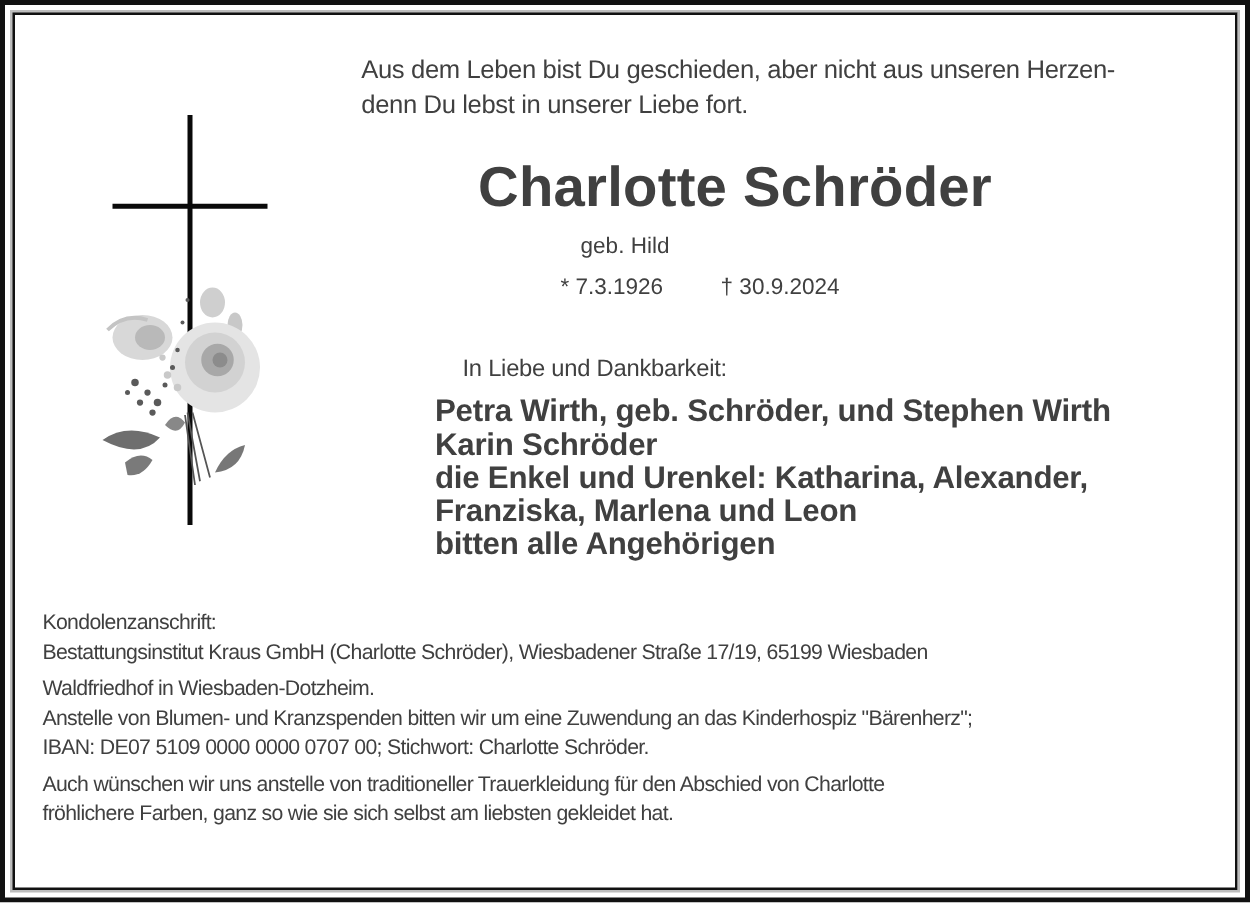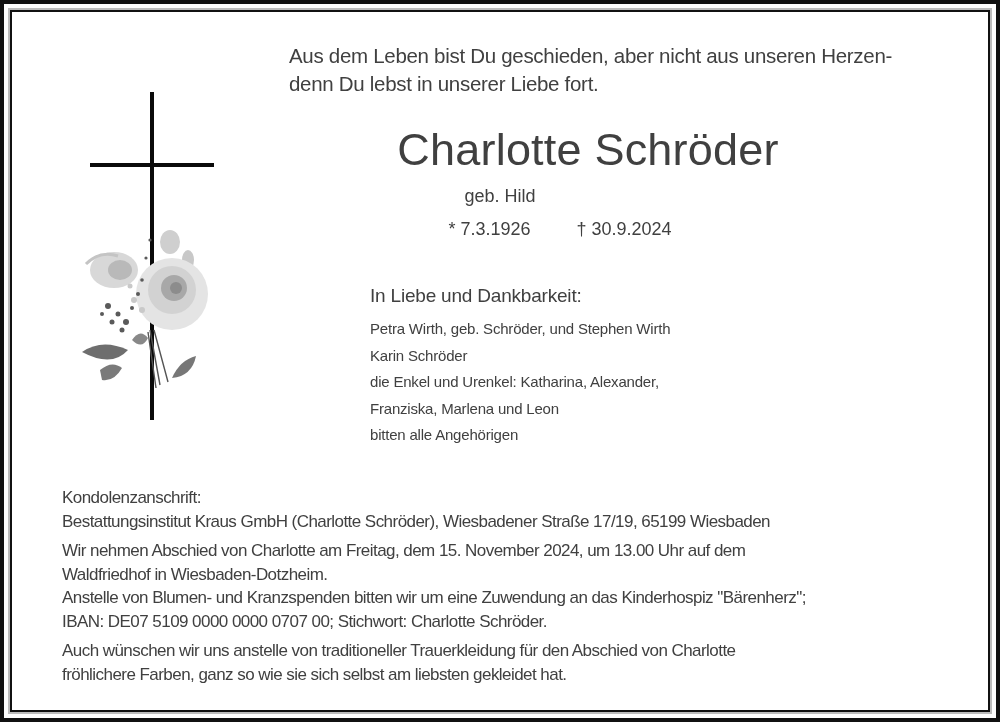--- a/index.html
+++ b/index.html
@@ -10,28 +10,28 @@
       border: 4px solid #111;
     }
     .frame-inner {
       position: absolute; left: 6px; top: 6px; right: 6px; bottom: 6px;
       border: 2px solid #111;
       box-shadow: 0 0 0 2px #bdbdbd;
     }
     .txt { font-family: "Liberation Sans", sans-serif; color: #404040; position: absolute; }
     .motto { left: 289px; top: 42px; font-size: 20.5px; line-height: 28px; letter-spacing: -0.3px; }
     .motto div { white-space: nowrap; }
-    .name { left: 0; width: 1000px; top: 124px; text-align: center; font-size: 45px; font-weight: normal; letter-spacing: 0.2px; padding-left: 176px; box-sizing: border-box; }
+    .name { left: 0; width: 1000px; top: 124px; text-align: center; font-size: 45px; font-weight: bold; letter-spacing: 0.2px; padding-left: 176px; box-sizing: border-box; }
     .maiden { left: 0; width: 1000px; top: 186px; text-align: center; font-size: 18px; box-sizing: border-box; }
     .dates { left: 0; width: 1000px; top: 219px; text-align: center; font-size: 18px; padding-left: 120px; box-sizing: border-box; white-space: nowrap; }
     .dates .gap { display: inline-block; width: 46px; }
     .mourners-intro { left: 370px; top: 285px; font-size: 19px; letter-spacing: -0.2px; }
-    .mourners { left: 370px; top: 316px; font-size: 15px; line-height: 26.5px; font-weight: normal; letter-spacing: -0.2px; }
+    .mourners { left: 348px; top: 316px; font-size: 25px; line-height: 26.5px; font-weight: bold; letter-spacing: -0.2px; }
     .mourners div { white-space: nowrap; }
-    .info { left: 62px; top: 486px; font-size: 17px; line-height: 23.5px; letter-spacing: -0.55px; width: 920px; }
+    .info { left: 34px; top: 486px; font-size: 17px; line-height: 23.5px; letter-spacing: -0.55px; width: 920px; }
     .info div { white-space: nowrap; }
     .info .para { margin-top: 6px; }
     .cross-v { position: absolute; left: 150px; top: 92px; width: 4px; height: 328px; background: #0a0a0a; }
     .cross-h { position: absolute; left: 90px; top: 163px; width: 124px; height: 4px; background: #0a0a0a; }
     .flowers { position: absolute; left: 72px; top: 210px; width: 150px; height: 190px; }
   </style>
 </head>
 <body>
 
 <div class="frame">
@@ -98,21 +98,20 @@
   <div>Karin Schröder</div>
   <div>die Enkel und Urenkel: Katharina, Alexander,</div>
   <div>Franziska, Marlena und Leon</div>
   <div>bitten alle Angehörigen</div>
 </div>
 
 <div class="txt info">
   <div>Kondolenzanschrift:</div>
   <div>Bestattungsinstitut Kraus GmbH (Charlotte Schröder), Wiesbadener Straße 17/19, 65199 Wiesbaden</div>
   <div class="para">
-    <div>Wir nehmen Abschied von Charlotte am Freitag, dem 15. November 2024, um 13.00 Uhr auf dem</div>
     <div>Waldfriedhof in Wiesbaden-Dotzheim.</div>
     <div>Anstelle von Blumen- und Kranzspenden bitten wir um eine Zuwendung an das Kinderhospiz "Bärenherz";</div>
     <div>IBAN: DE07 5109 0000 0000 0707 00; Stichwort: Charlotte Schröder.</div>
   </div>
   <div class="para">
     <div>Auch wünschen wir uns anstelle von traditioneller Trauerkleidung für den Abschied von Charlotte</div>
     <div>fröhlichere Farben, ganz so wie sie sich selbst am liebsten gekleidet hat.</div>
   </div>
 </div>
 

